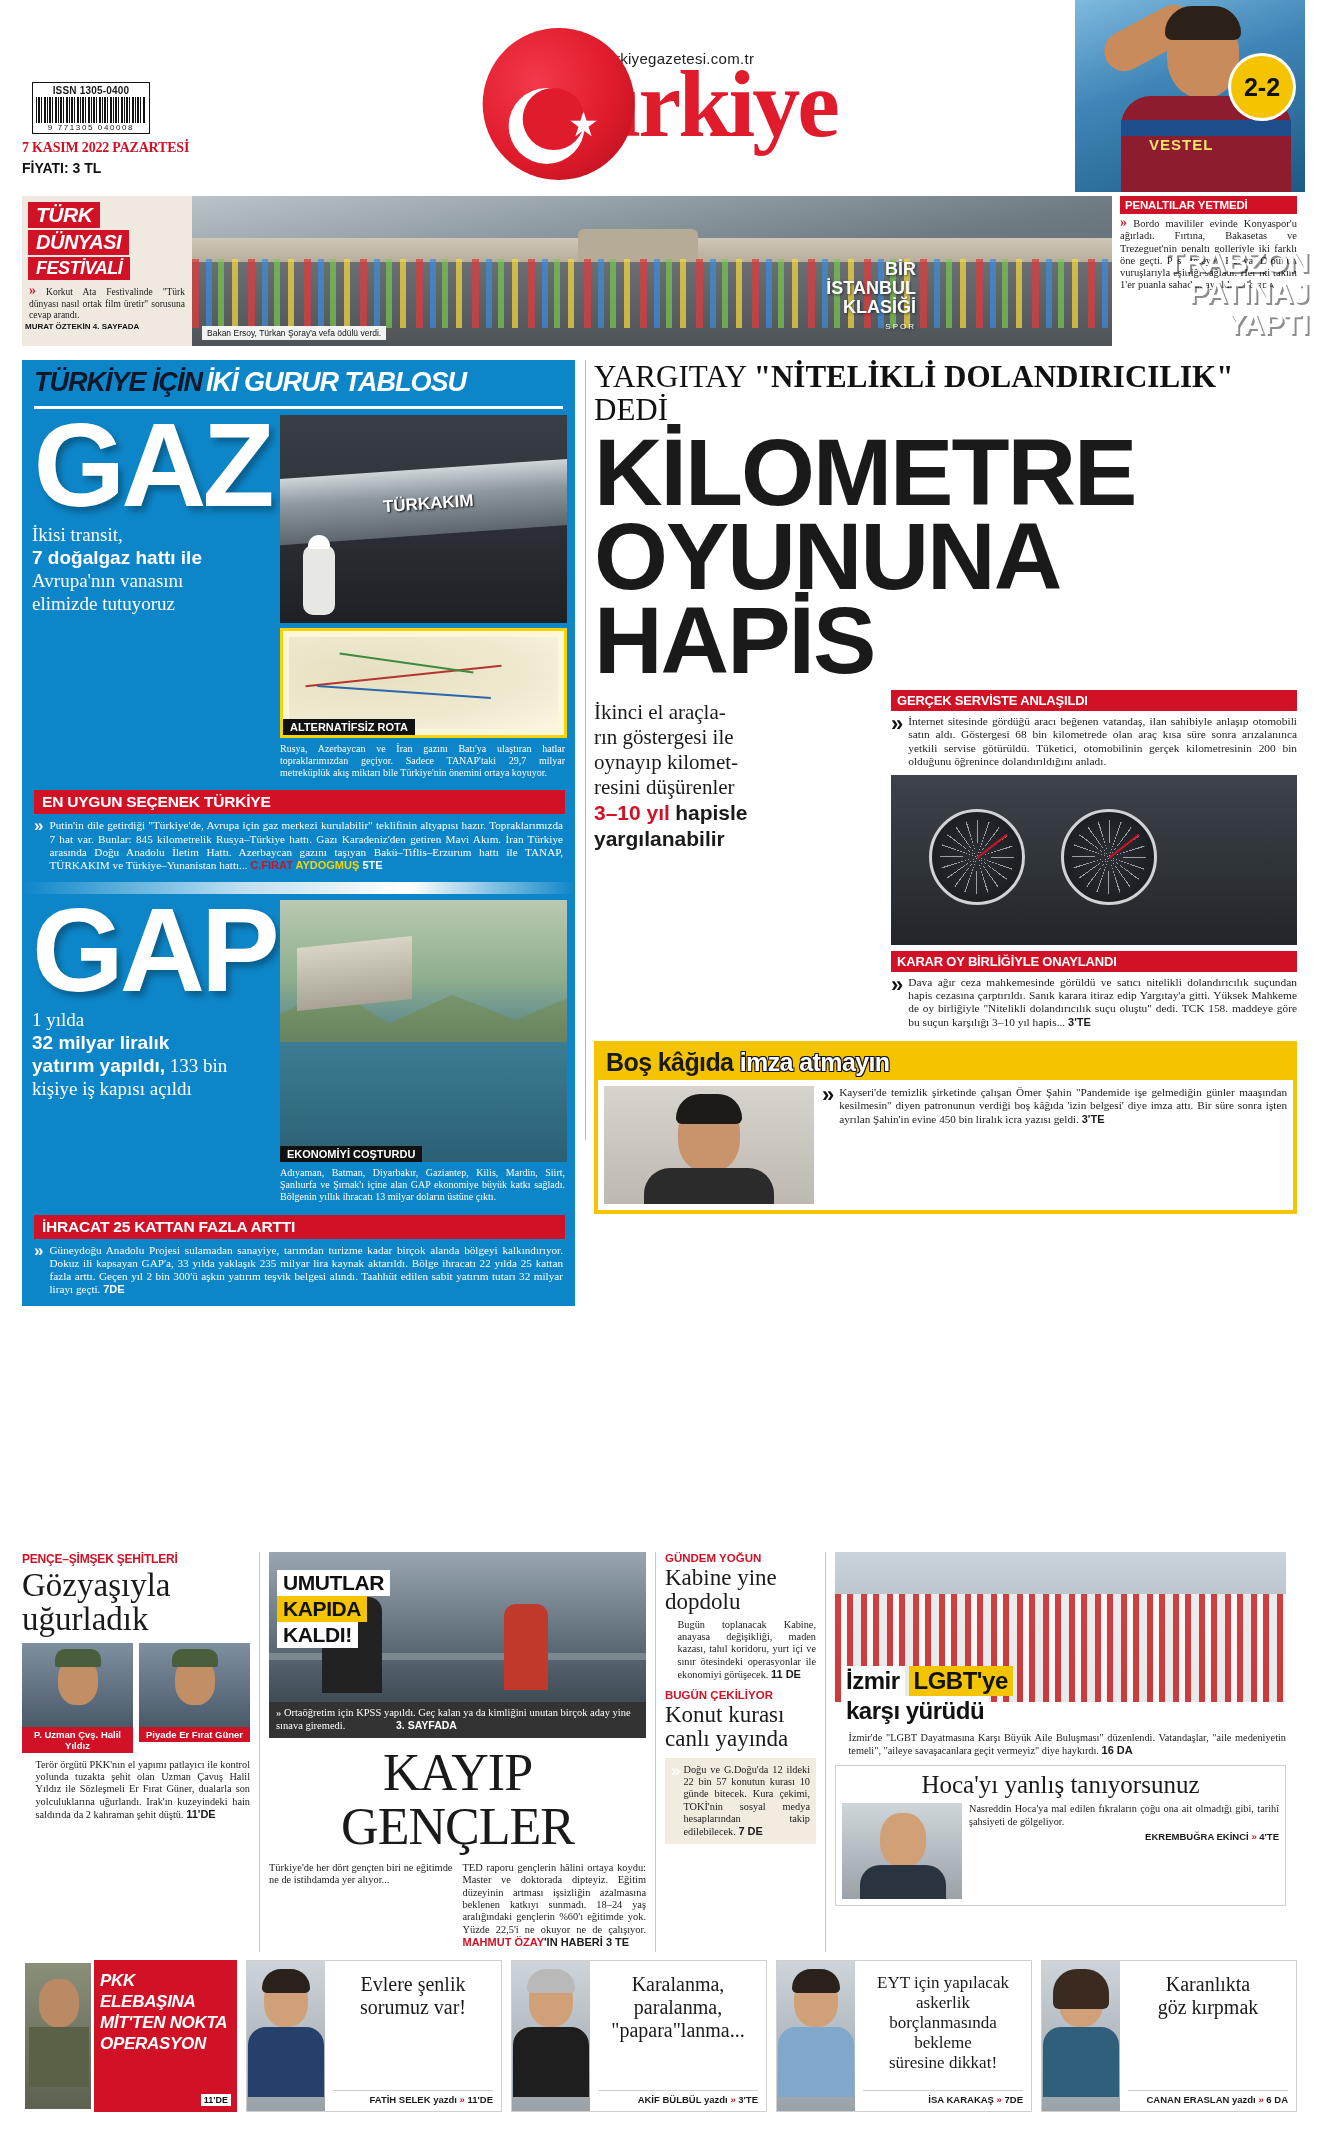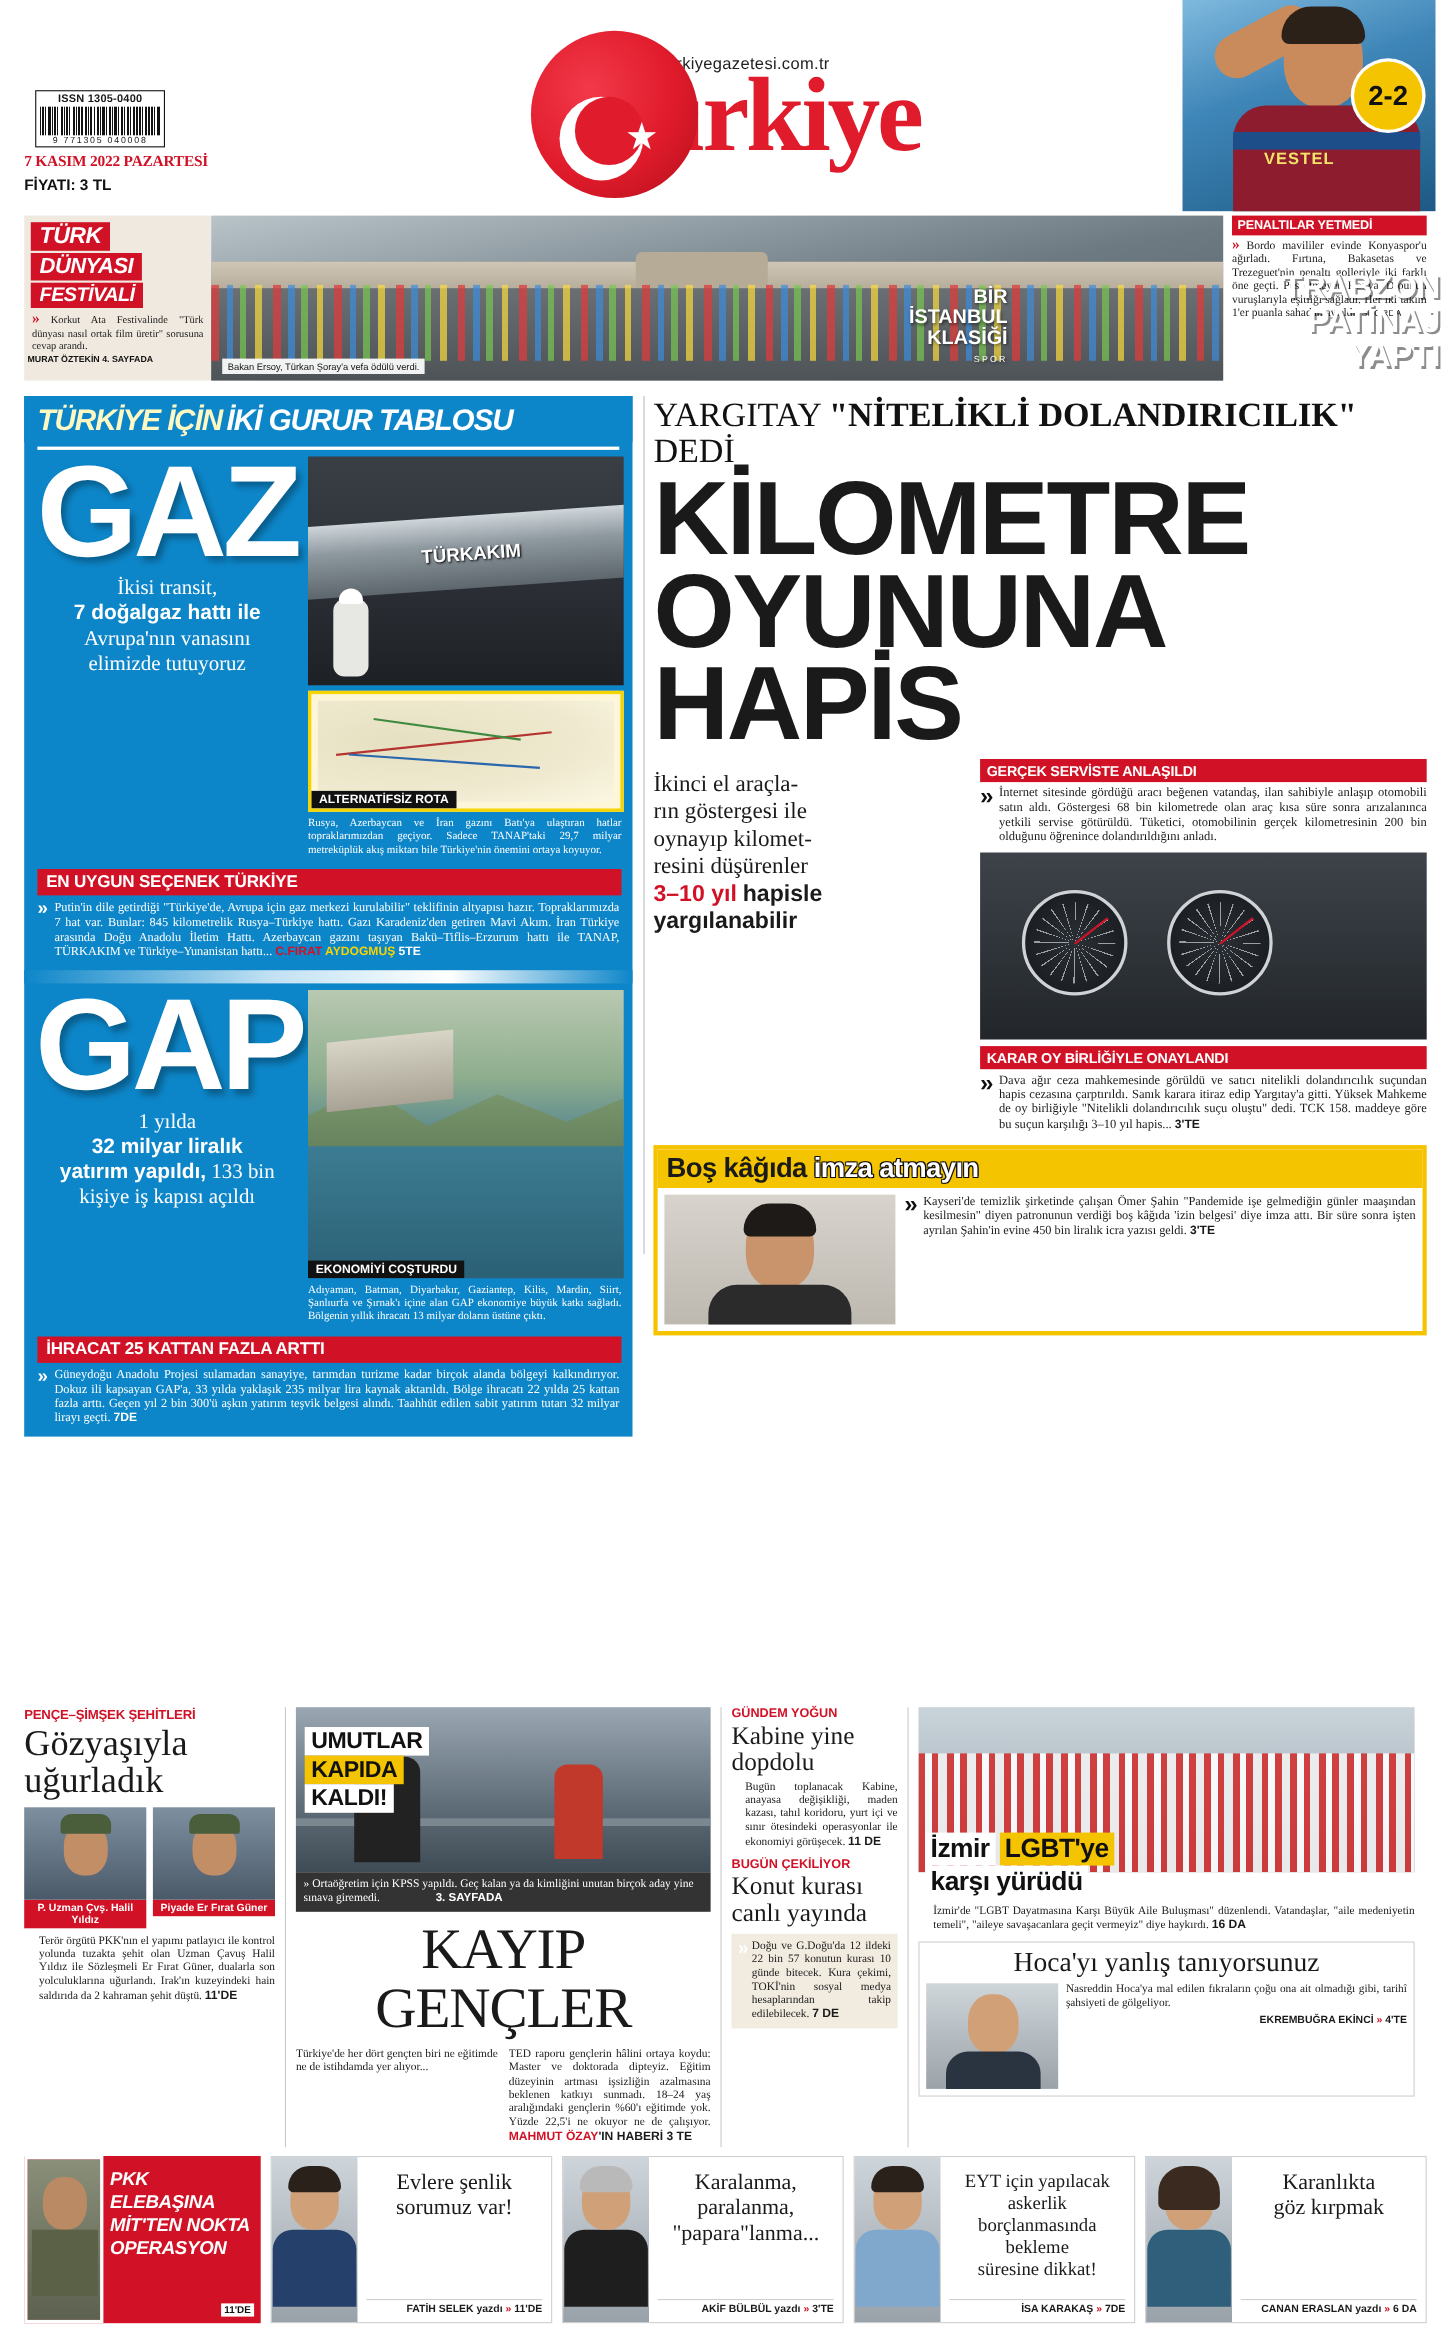--- a/index.html
+++ b/index.html
@@ -107,29 +107,29 @@
   .main-area { position: absolute; left: 22px; top: 360px; width: 1275px; height: 1580px; }
   .col-left { position: absolute; left: 0; top: 0; width: 553px; }
   .col-right { position: absolute; left: 572px; top: 0; width: 703px; }
   .vrule { position: absolute; left: 563px; top: 0; width: 1px; height: 780px; background: #bcbcbc; }
 
   
   .blue-block { background: #0d86c9; position: relative; }
   .blue-title { background: #0d86c9; padding: 7px 10px 4px 12px; }
   .blue-title span { font-family: "Liberation Sans", sans-serif; font-weight: 700;
     font-style: italic; font-size: 27px; letter-spacing: -1px; }
-  .yellow { color: #fef9c3; }
+  .yellow { color: #0f172a; }
   .white { color: #fff; }
   .title-rule { height: 3px; background: #fff; margin: 4px 12px 0; }
   .gaz-row { display: flex; padding: 0 0 0 0; }
   .gaz-left { width: 258px; padding: 0 8px 0 10px; }
   .gaz-word { font-family: "Liberation Sans", sans-serif; font-weight: 700; color: #fff;
     font-size: 118px; line-height: 104px; letter-spacing: -4px; text-align: center;
     text-shadow: 4px 5px 6px rgba(0,0,0,.30); padding-top: 4px; }
-  .gaz-sub { color: #fff; text-align: center; font-size: 19px; line-height: 23px; padding-top: 6px; }
+  .gaz-sub { color: #fff; font-size: 19px; line-height: 23px; padding-top: 6px; }
   .gaz-sub b { font-family: "Liberation Sans", sans-serif; font-weight: 700; font-size: 19px; }
   .gaz-right { flex: 1; padding: 6px 8px 0 0; }
   .pipe-photo { width: 100%; height: 208px; position: relative; overflow: hidden;
     background: linear-gradient(180deg,#3a3f46 0%,#2a2e34 60%,#1d2125 100%); }
   .pipe-tube { position: absolute; left: -4%; top: 26%; width: 108%; height: 66px;
     background: linear-gradient(180deg,#cfd6da 0%,#8e989f 40%,#5d666d 100%); border-radius: 8px;
     transform: rotate(-4deg); }
   .pipe-label { position: absolute; left: 36%; top: 38%; color: #fff;
     font-family: "Liberation Sans", sans-serif; font-weight: 700; font-size: 17px;
     text-shadow: 1px 1px 2px #000; transform: rotate(-4deg); }

